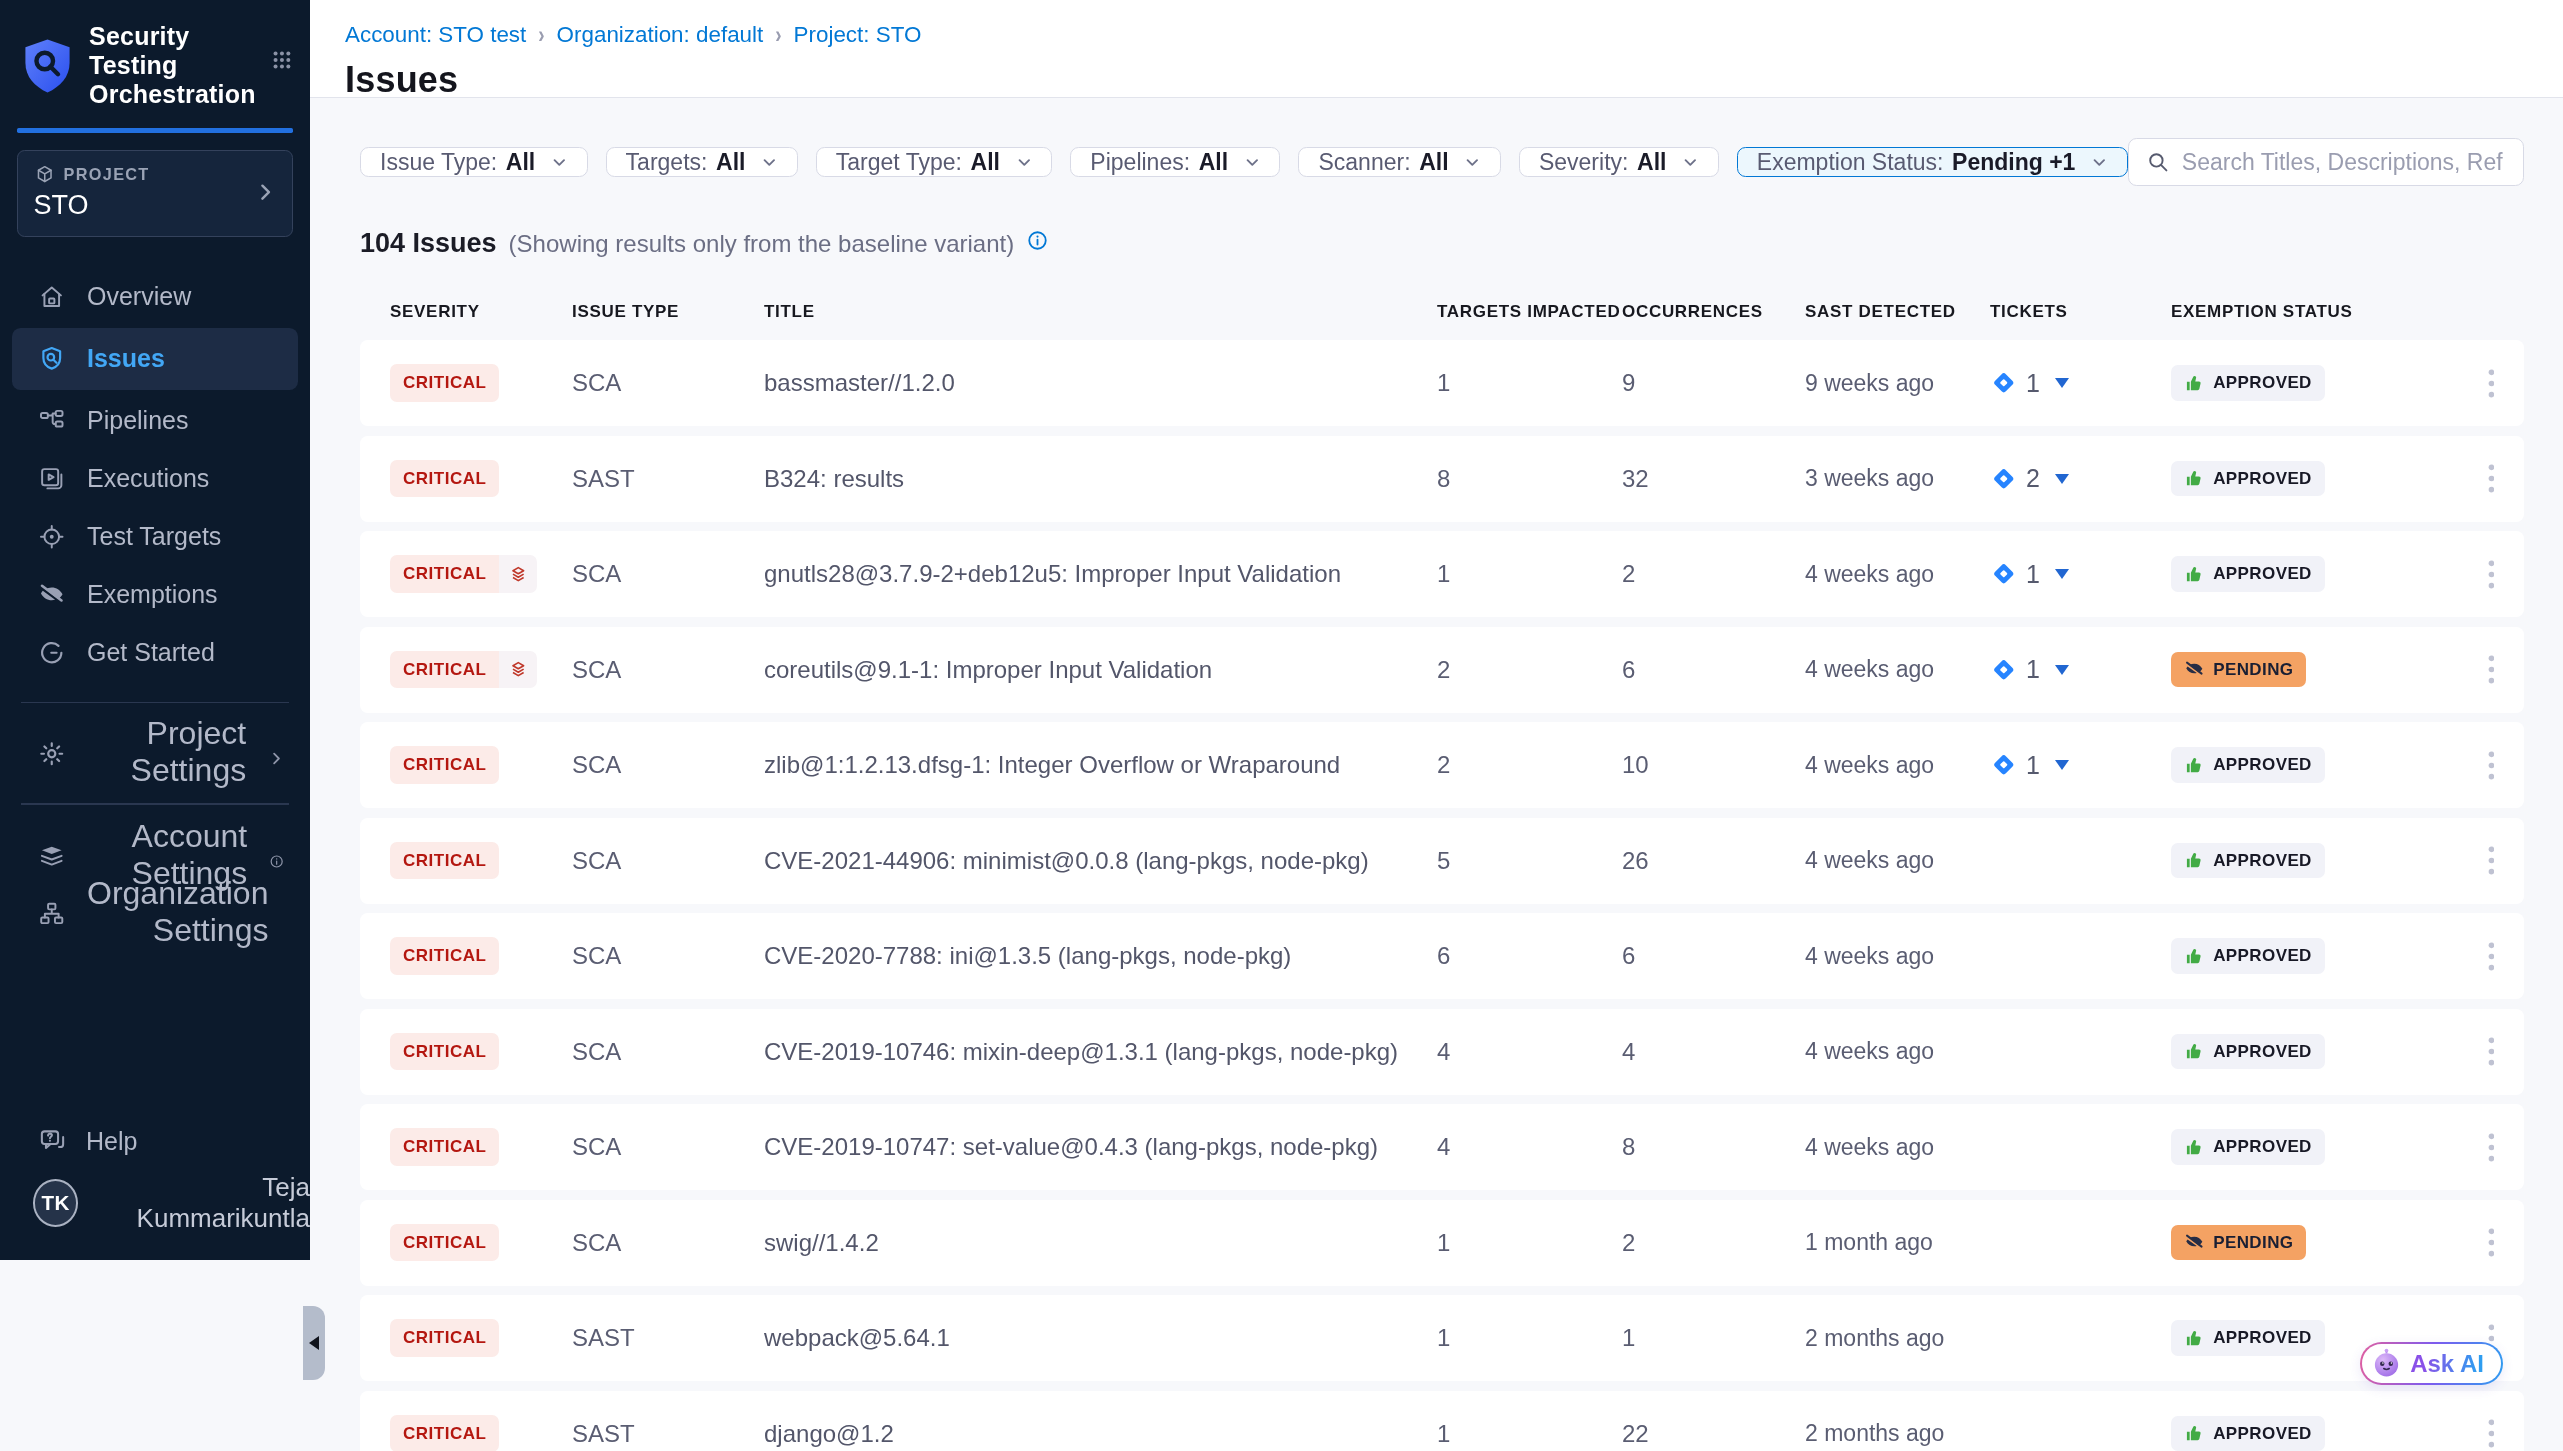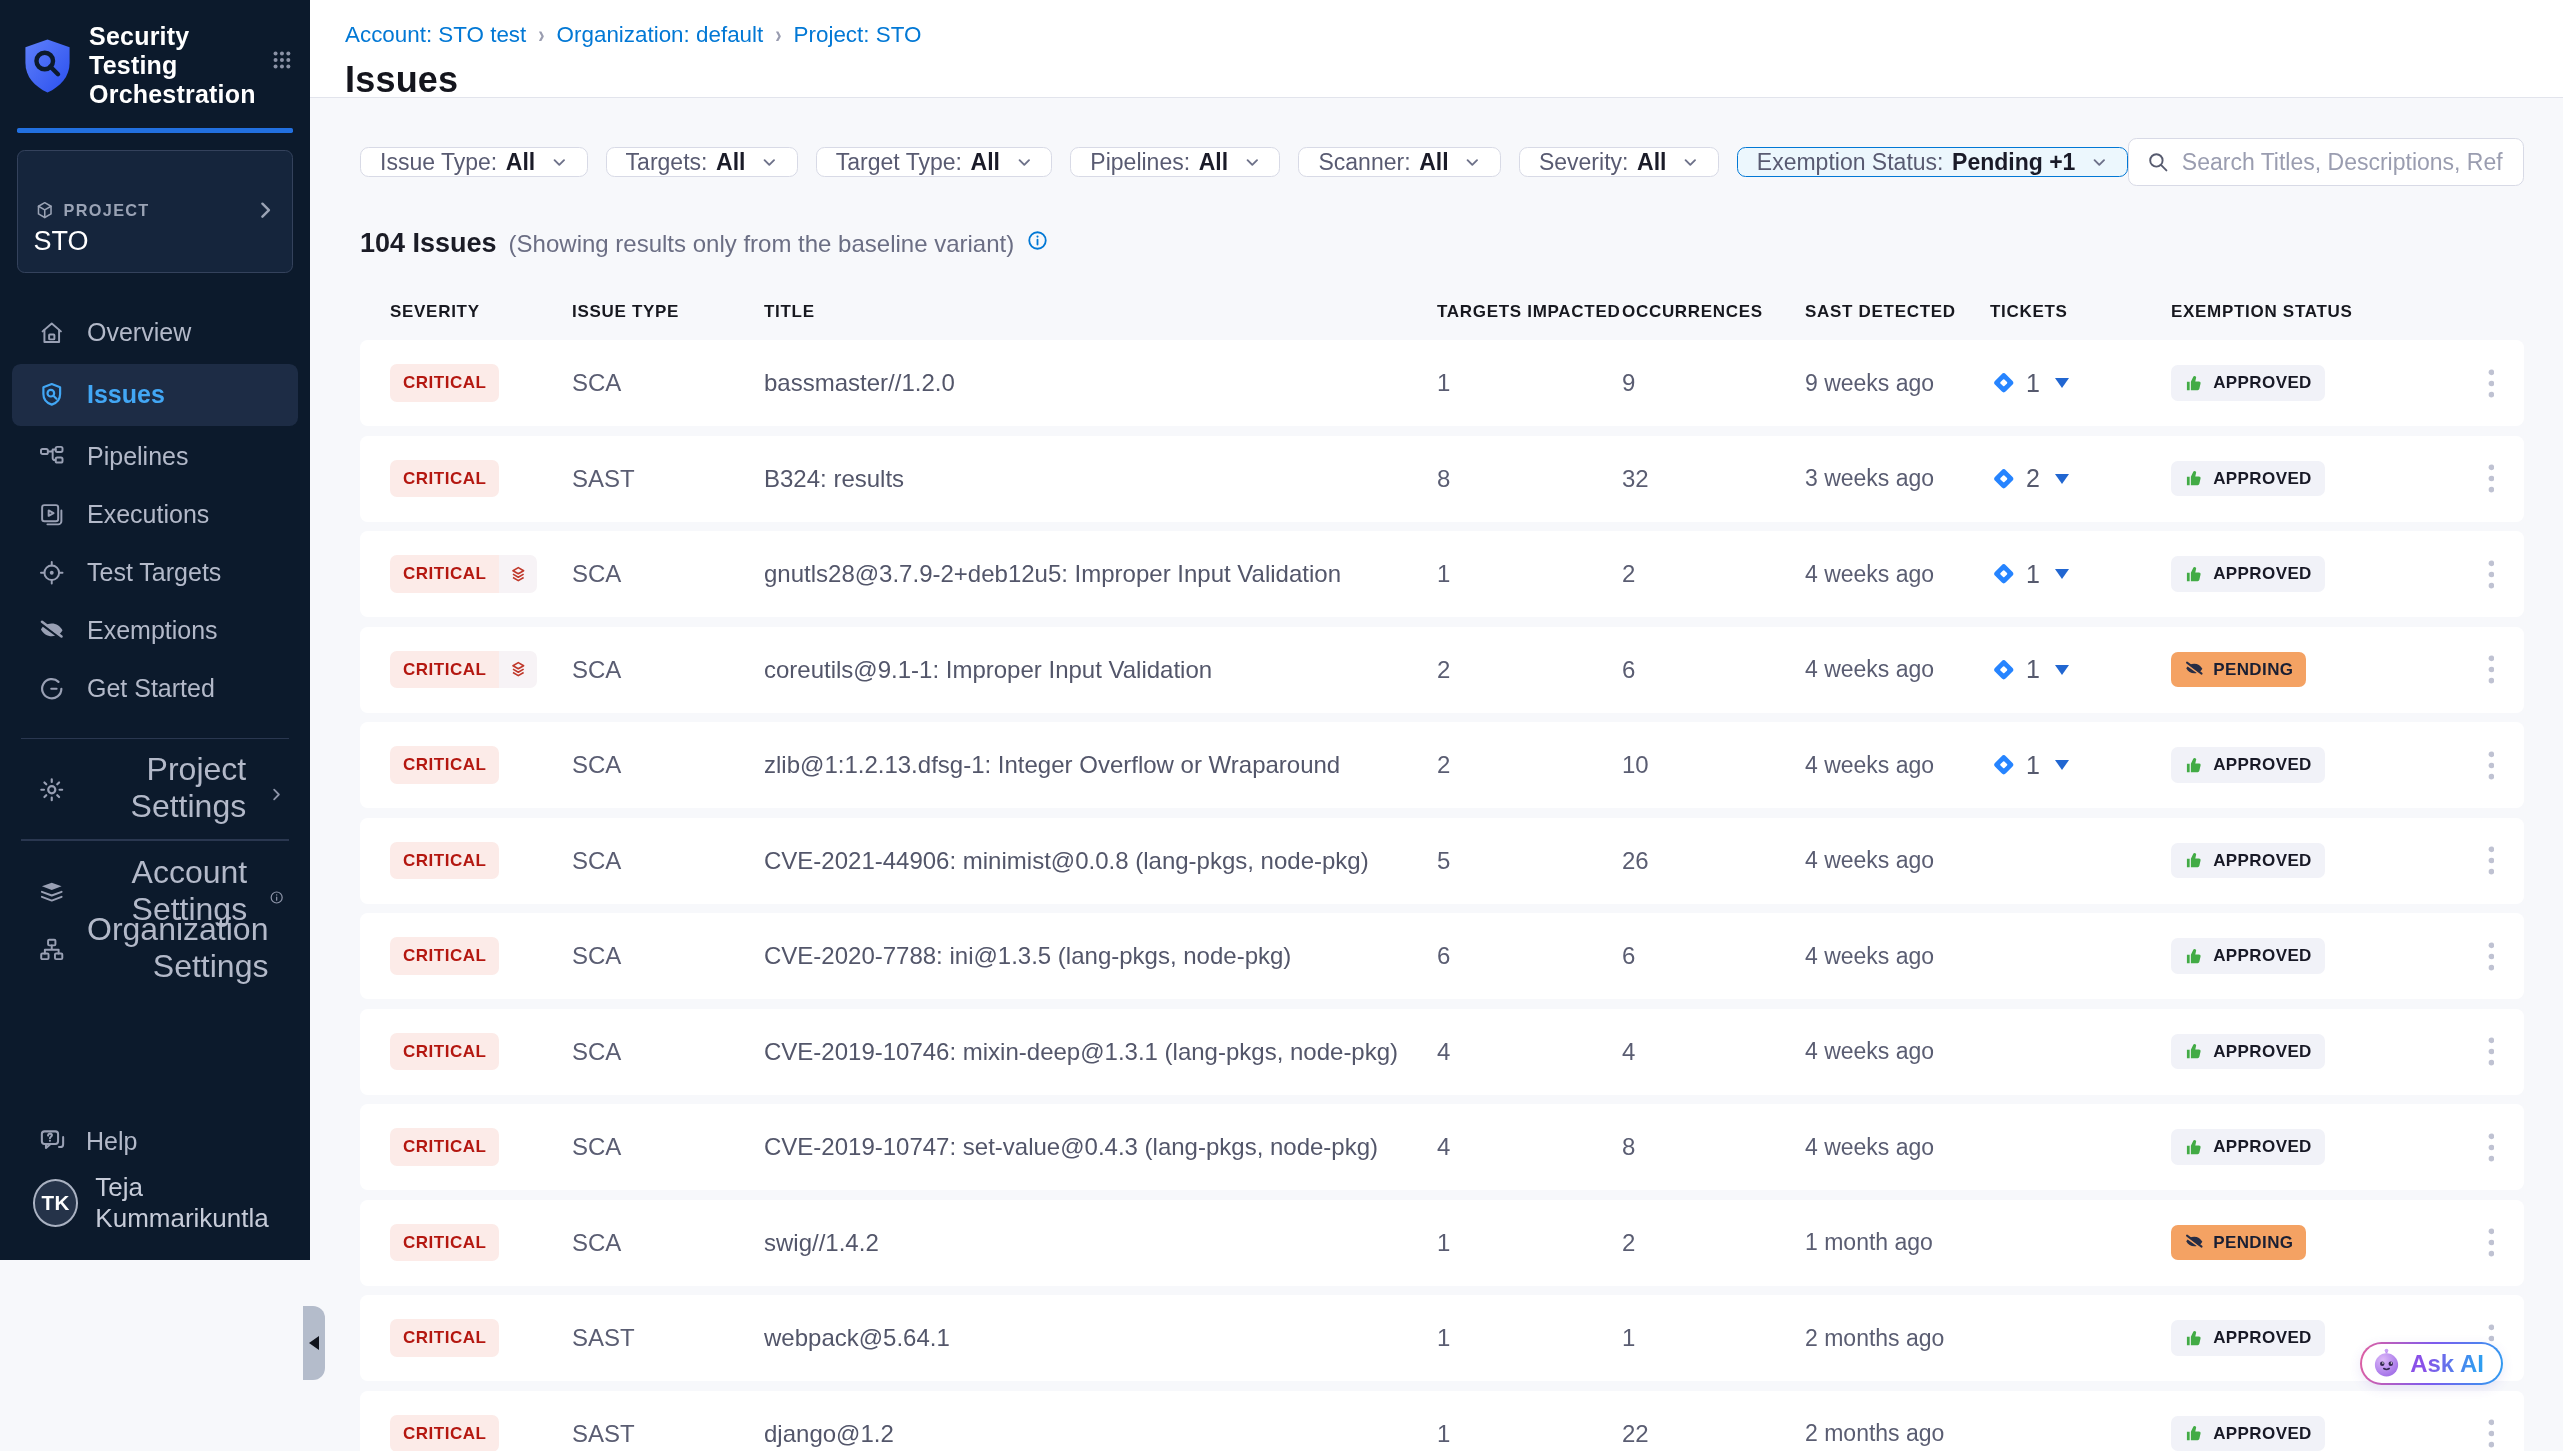--- a/index.html
+++ b/index.html
@@ -9,38 +9,38 @@
   
   .sidebar { position:absolute; left:0; top:0; width:310px; height:1260px; background:#0c1a2c; color:#b3b9c9; z-index:5; }
   .side-head { display:flex; align-items:center; padding:22.4px 17px 19px 20.6px; gap:15.5px; }
   .logo-shield { width:53px; height:58px; flex:0 0 auto; }
   .app-title { color:#fff; font-size:25px; font-weight:700; line-height:1.16; letter-spacing:0.2px; flex:1; }
   .grid-icon { width:26px; height:26px; color:#8b92a6; margin-top:-12px; cursor:pointer; }
   .blue-rule { height:4.3px; background:#2270e0; margin:0 17px; border-radius:1.7px; }
 
   .project-card { margin:17px 17px 0; background:#15253c; border:1.3px solid #34425c; border-radius:7.7px; padding:13px 15.5px 14.6px; display:flex; align-items:center; cursor:pointer; }
   .project-meta { flex:1; }
-  .project-label-row { display:flex; align-items:center; gap:8.6px; color:#9aa3b5;margin-top:36px; }
+  .project-label-row { display:flex; align-items:center; gap:8.6px; color:#9aa3b5; }
   .cube-icon { width:21.5px; height:21.5px; }
   .project-label { font-size:16.3px; font-weight:700; letter-spacing:1.3px; }
   .project-name { color:#fff; font-size:27px; font-weight:500; margin-top:5.2px; }
   .chev-right { width:22.4px; height:22.4px; color:#9aa3b5; }
 
   .nav { margin-top:31px; }
   .nav-item { height:58px; display:flex; align-items:center; gap:21.5px; padding-left:38px; font-size:25px; color:#b3b9c9; cursor:pointer; }
   .nav-item .nav-ic { width:27.5px; height:27.5px; color:#99a0b4; flex:0 0 auto; }
   .nav-item.active { background:#1d2c45; margin:1.7px 12px; border-radius:8.6px; height:62px; padding-left:26px; color:#42a7f5; font-weight:600; }
   .nav-item.active .nav-ic { color:#42a7f5; }
 
   .side-divider { height:1.3px; background:#2a3750; margin:20.6px 20.6px; }
   .settings-item { height:57px; display:flex; align-items:center; gap:21.5px; padding:0 26px 0 38px; font-size:32px; color:#b3b9c9; cursor:pointer;text-align:right; }
   .settings-item .nav-ic { width:27.5px; height:27.5px; color:#99a0b4; flex:0 0 auto; }
   .settings-item .right-ic { margin-left:auto; width:23px; height:23px; color:#8e95a9; }
 
-  .side-foot { position:absolute; left:0; bottom:0; width:100%; padding:0 0 24px 0; }
+  .side-foot { position:absolute; left:0; bottom:0; width:100%; padding:0 0 24px 0;text-align:right; }
   .help-row { display:flex; align-items:center; gap:19px; padding-left:38px; height:55px; font-size:25px; cursor:pointer; }
   .help-row .nav-ic { width:29px; height:29px; color:#99a0b4; }
   .user-row { display:flex; align-items:center; gap:17px; padding-left:33px; height:67px; font-size:26px; color:#c6cbd8; cursor:pointer; }
   .avatar { width:48px; height:48px; border-radius:50%; background:#253349; border:2.2px solid #aab2c2; color:#fff; font-size:20.6px; font-weight:700; display:flex; align-items:center; justify-content:center; letter-spacing:0.4px; }
 
   .collapse-tab { position:absolute; left:303px; top:1306px; width:22.4px; height:74px; background:#b4bccb; border-radius:0 12px 12px 0; z-index:6; display:flex; align-items:center; justify-content:center; cursor:pointer; }
   .collapse-tab::before { content:""; width:0; height:0; border-top:7.7px solid transparent; border-bottom:7.7px solid transparent; border-right:10.3px solid #10131c; }
 
   
   .main { position:absolute; left:310px; top:0; width:2253px; height:1452px; }

